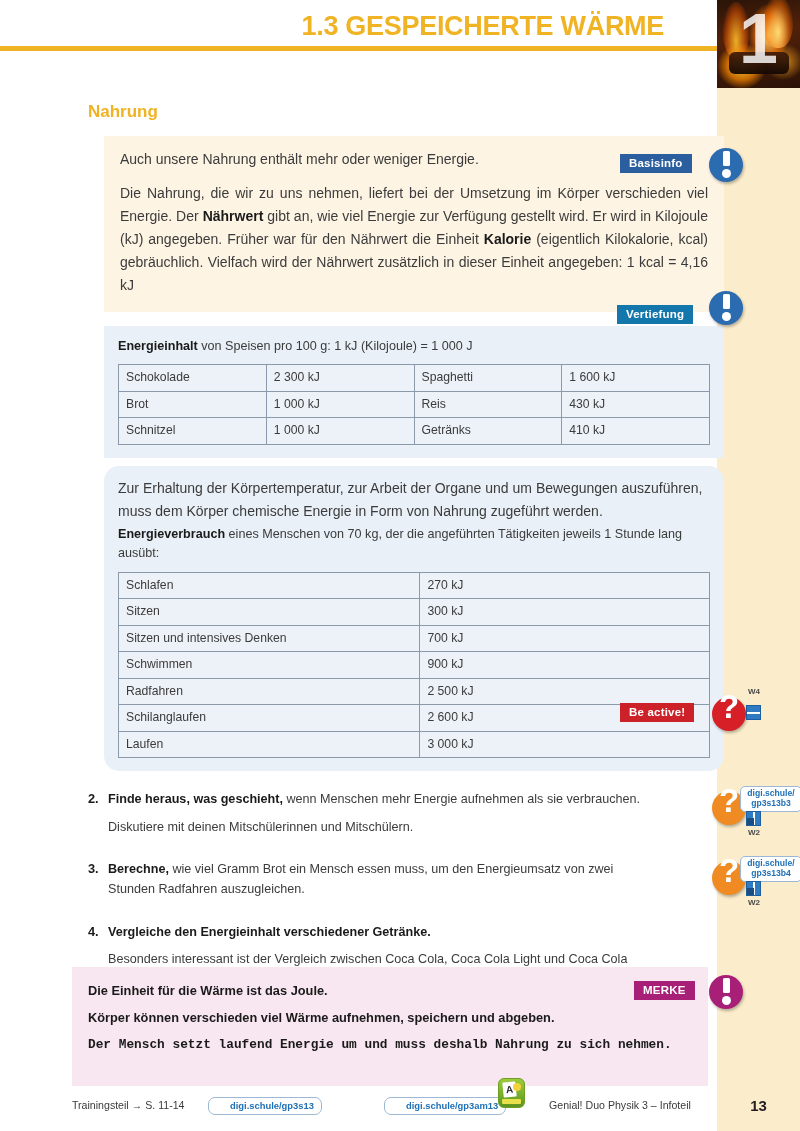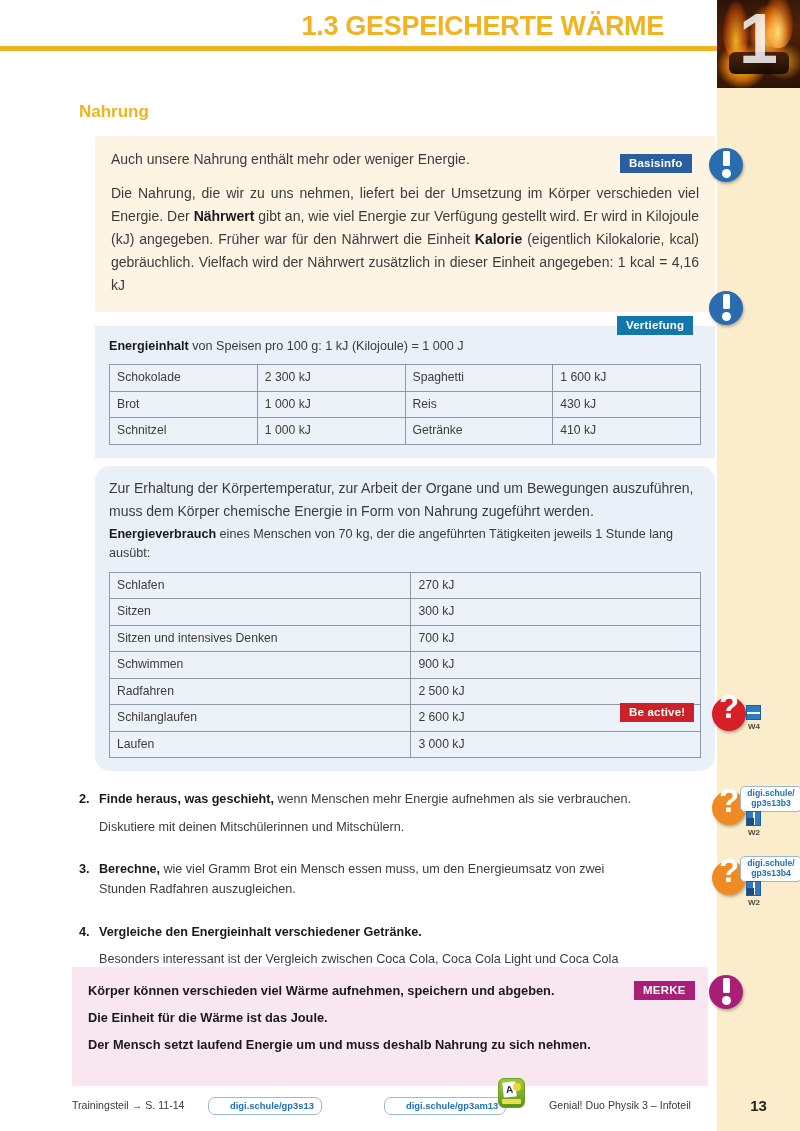--- a/index.html
+++ b/index.html
@@ -63,21 +63,21 @@
   }
   #chapter-number{
     position:absolute;left:0;right:0;top:4px;
     text-align:center;
     font-size:70px;line-height:70px;font-weight:bold;
     color:rgba(255,255,255,.82);
     font-family:"Liberation Sans", sans-serif;
   }
   
   #content{
-    position:absolute;left:7px;top:88px;width:717px;
+    position:absolute;left:16px;top:88px;width:717px;
   }
   #section-heading{
     margin:14px 0 0 72px;
     font-size:17px;font-weight:bold;color:#f0b323;
   }
   .block{
     margin:14px 0 0 88px;width:620px;
     box-sizing:border-box;
     position:relative;
   }
@@ -169,21 +169,21 @@
   #merke-box{
     position:absolute;left:72px;top:967px;width:636px;
     background:#f8e7f0;
     padding:14px 16px 15px 16px;
     box-sizing:border-box;
   }
   #merke-box p{
     margin:0 0 8px 0;
     font-size:12.8px;font-weight:bold;line-height:1.5;color:#1a1a1a;
   }
-  #merke-box p:last-child{margin-bottom:16px;}
+  #merke-box p:last-child{margin-bottom:16px;font-family:Liberation Mono, monospace;}
   
   .chip{
     position:absolute;
     font-size:8.6px;font-weight:bold;line-height:1.15;
     color:#1f6fb5;
     background:#ffffff;
     border:1px solid #9cb8d4;
     border-radius:5px;
     padding:2px 4px;
     text-align:center;
@@ -301,21 +301,21 @@
         </tr>
         <tr>
           <td>Brot</td>
           <td>1 000 kJ</td>
           <td>Reis</td>
           <td>430 kJ</td>
         </tr>
         <tr>
           <td>Schnitzel</td>
           <td>1 000 kJ</td>
-          <td>Getränke</td>
+          <td>Getränks</td>
           <td>410 kJ</td>
         </tr>
       </tbody>
     </table>
   </div>
 
   <div class="block blue-box" style="margin-top:8px;border-radius:15px;">
     <p class="para" style="margin:0 0 2px 0;text-align:left;">Zur Erhaltung der Körpertemperatur, zur Arbeit der Organe und um Bewegungen auszuführen, muss dem Körper chemische Energie in Form von Nahrung zugeführt werden.</p>
     <p class="box-title"><b>Energieverbrauch</b><span> eines Menschen von 70 kg, der die angeführten Tätigkeiten jeweils 1 Stunde lang ausübt:</span></p>
     <table class="activity">
@@ -384,35 +384,35 @@
   </div>
 
 </div>
 
 <div class="badge badge-basisinfo" style="left:620px;top:154px;text-align:center;">Basisinfo</div>
 <div class="marker marker-blue" style="left:709px;top:148px;">
   <div class="bang-bar"></div>
   <div class="bang-dot"></div>
 </div>
 
-<div class="badge badge-vertiefung" style="left:617px;top:316px;">Vertiefung</div>
+<div class="badge badge-vertiefung" style="left:617px;top:305px;">Vertiefung</div>
 <div class="marker marker-blue" style="left:709px;top:291px;">
   <div class="bang-bar"></div>
   <div class="bang-dot"></div>
 </div>
 
 <div class="badge badge-beactive" style="left:620px;top:703px;">Be active!</div>
 <div class="marker marker-red" style="left:712px;top:697px;">
   <div class="qmark">?</div>
 </div>
 
 <div class="wicon wicon-split" style="left:746px;top:705px;">
   <div class="hline"></div>
 </div>
-<div class="wlabel" style="left:744px;top:722px;text-align:center;">W4</div>
+<div class="wlabel" style="left:744px;top:687px;text-align:center;">W4</div>
 
 <div class="marker marker-orange" style="left:712px;top:791px;">
   <div class="qmark">?</div>
 </div>
 <div class="chip" style="left:740px;top:786px;width:52px;">digi.schule/
 gp3s13b3</div>
 <div class="wicon wicon-notch" style="left:746px;top:811px;">
   <div class="vline"></div>
   <div class="notch"></div>
 </div>
@@ -423,22 +423,22 @@
 </div>
 <div class="chip" style="left:740px;top:856px;width:52px;">digi.schule/
 gp3s13b4</div>
 <div class="wicon wicon-notch" style="left:746px;top:881px;">
   <div class="vline"></div>
   <div class="notch"></div>
 </div>
 <div class="wlabel" style="left:744px;top:898px;">W2</div>
 
 <div id="merke-box">
+  <p>Die Einheit für die Wärme ist das Joule.</p>
   <p>Körper können verschieden viel Wärme aufnehmen, speichern und abgeben.</p>
-  <p>Die Einheit für die Wärme ist das Joule.</p>
   <p>Der Mensch setzt laufend Energie um und muss deshalb Nahrung zu sich nehmen.</p>
 </div>
 <div class="badge badge-merke" style="left:634px;top:981px;">MERKE</div>
 <div class="marker marker-magenta" style="left:709px;top:975px;">
   <div class="bang-bar"></div>
   <div class="bang-dot"></div>
 </div>
 
 <div id="footer">
   <div class="foot-text" style="left:72px;top:10px;">Trainingsteil → S. 11-14</div>

